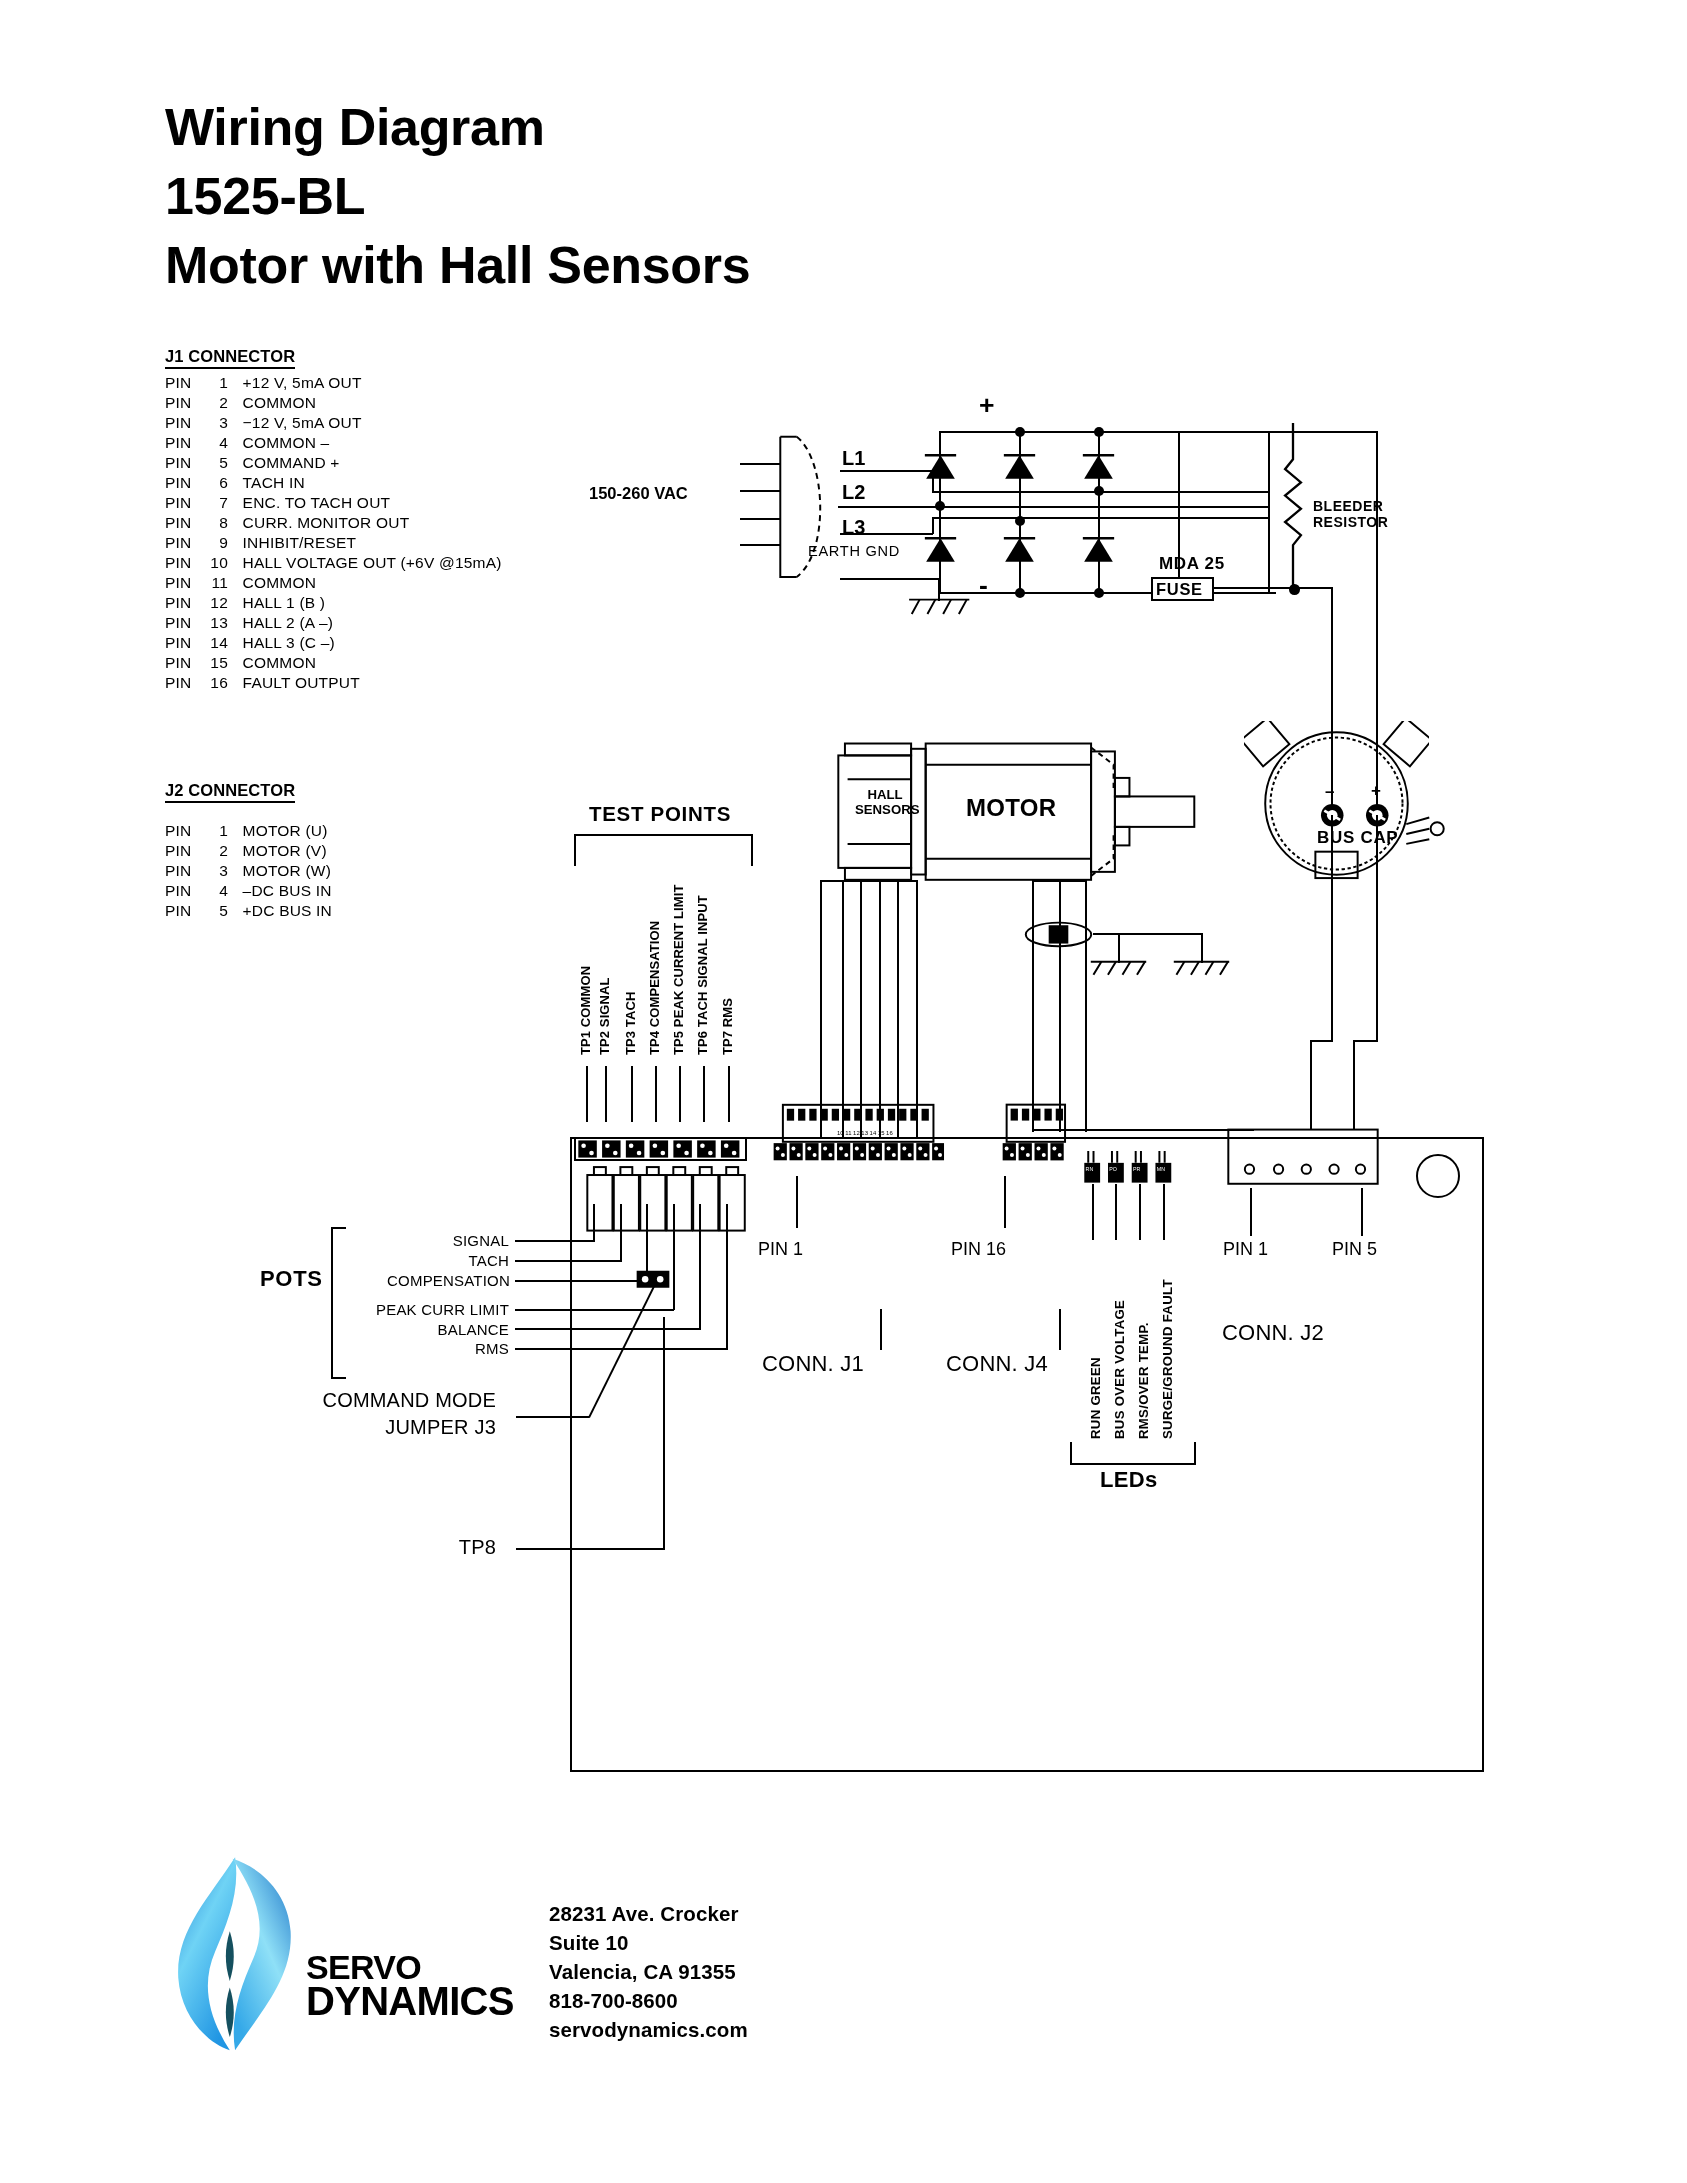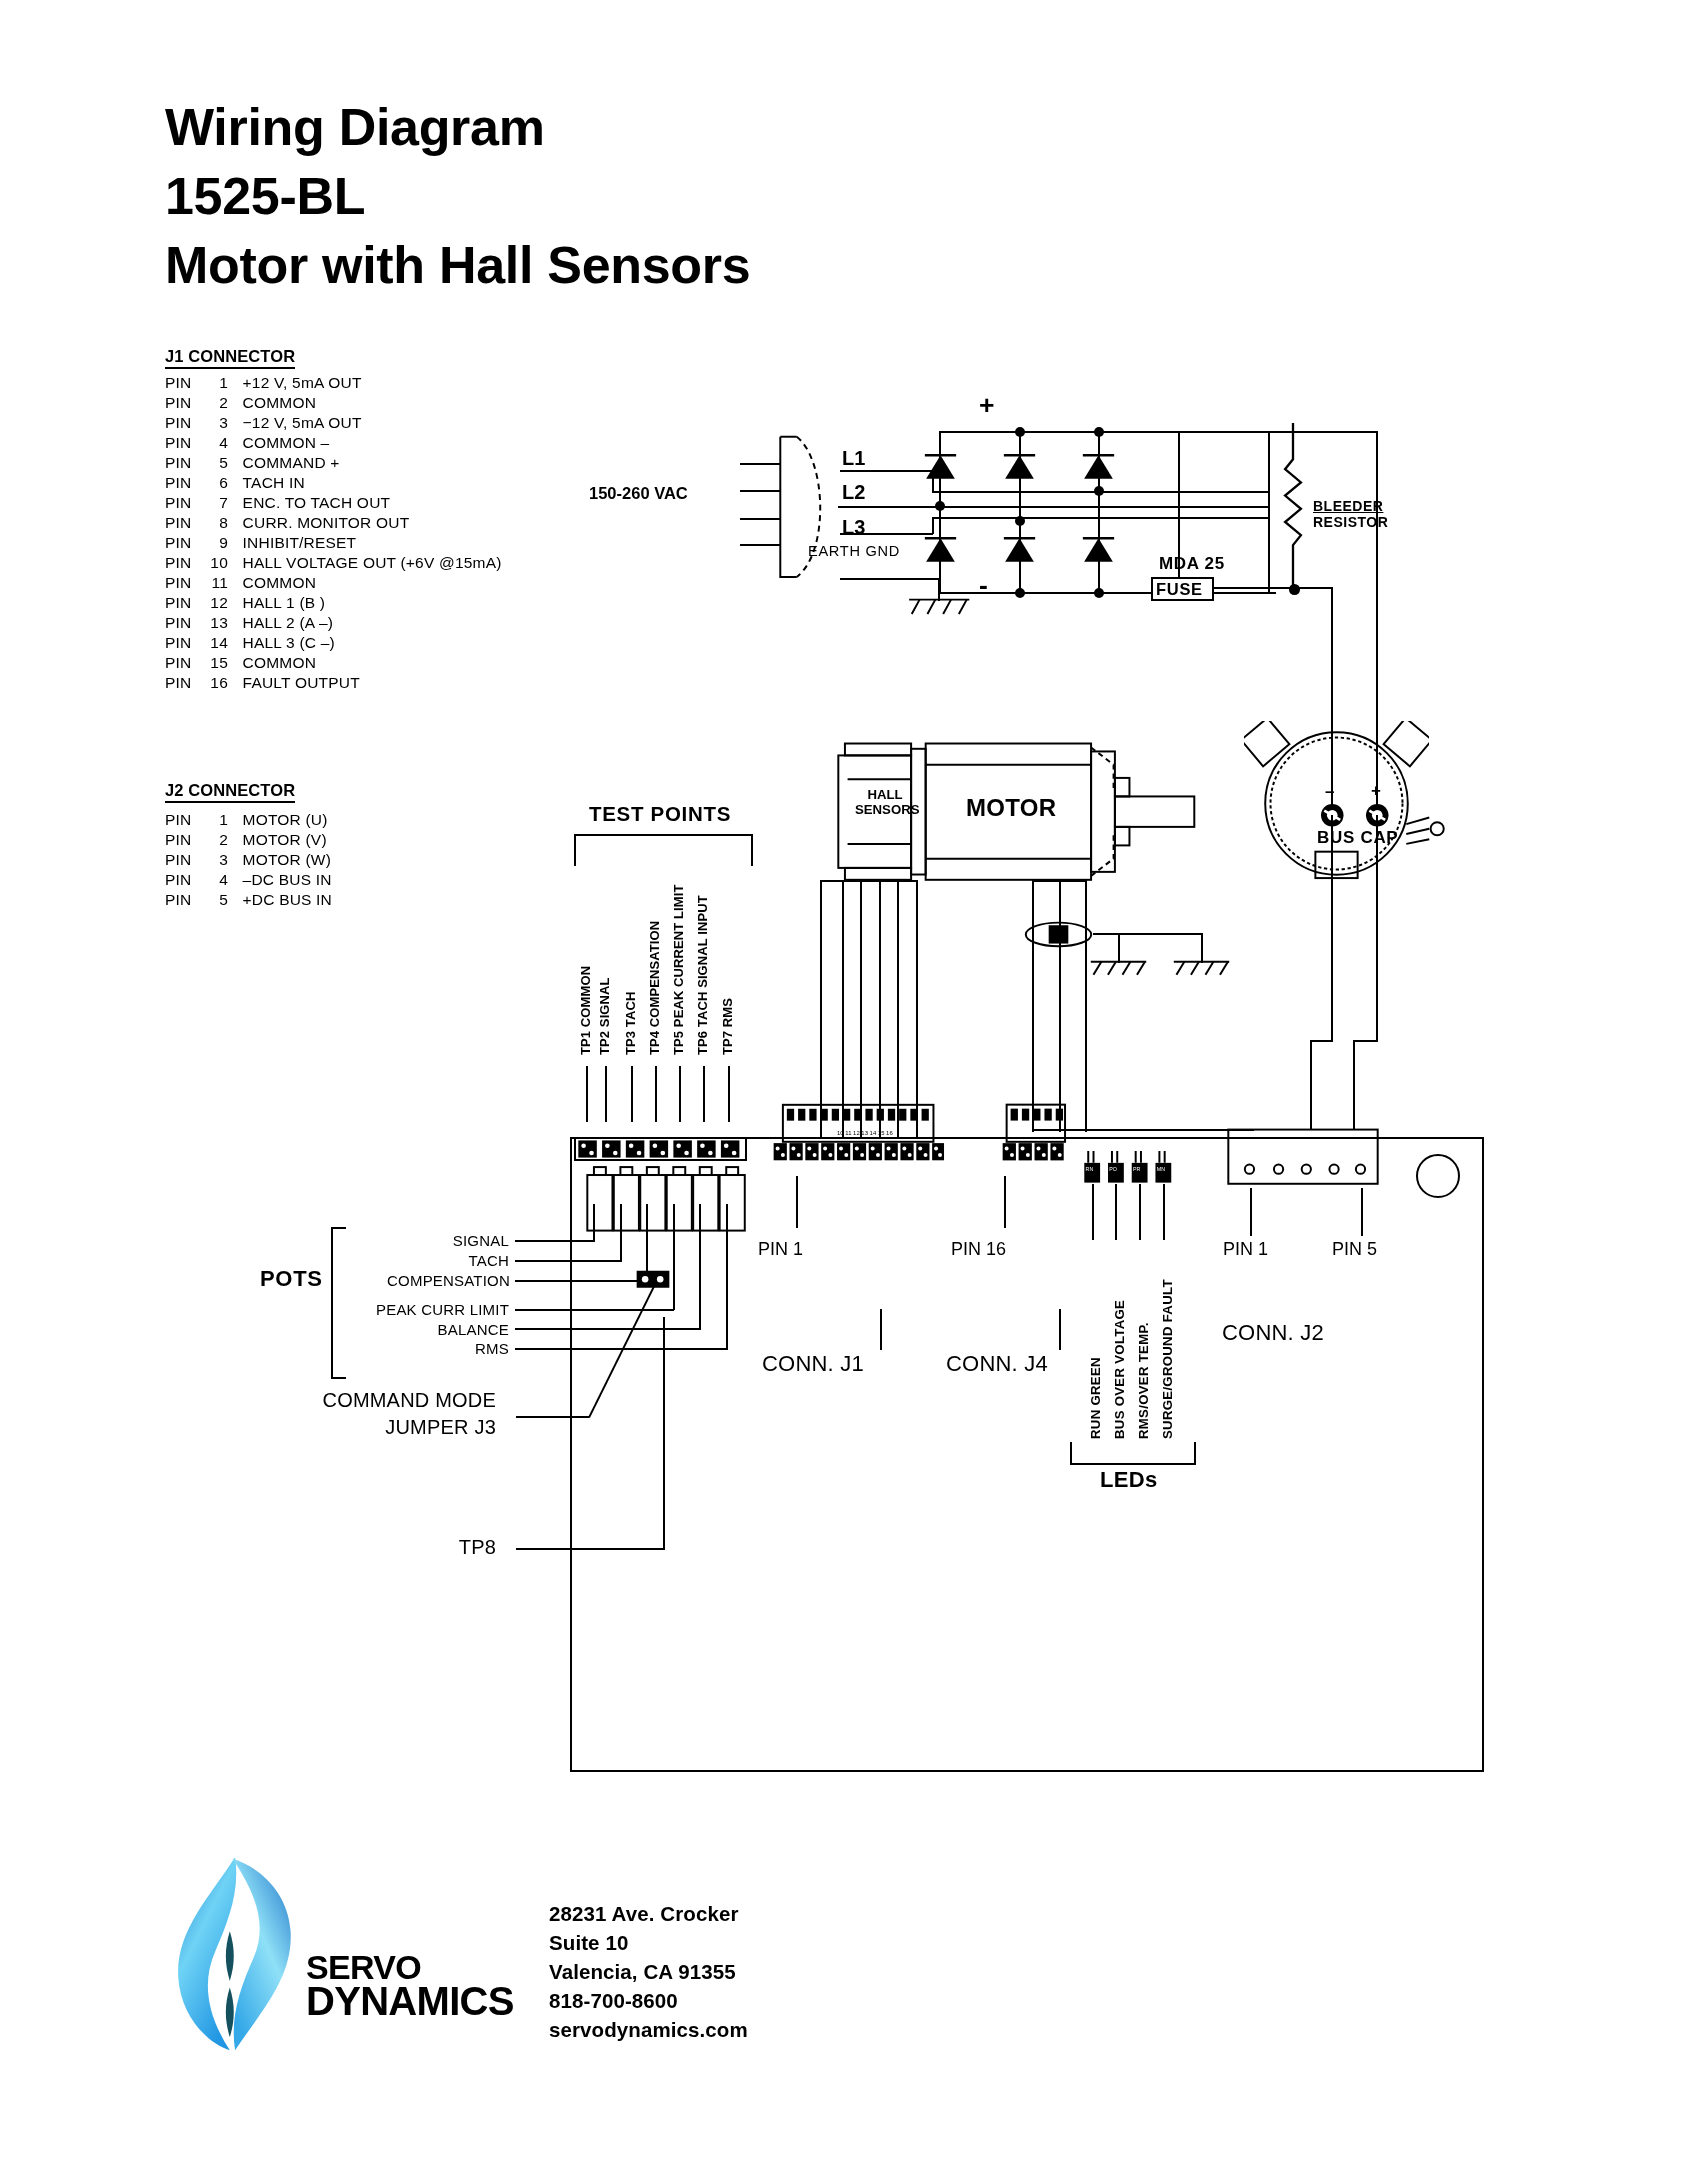--- a/index.html
+++ b/index.html
@@ -63,21 +63,21 @@
         <div class="pinrow"><span class="pl">PIN</span><span class="pn">12</span><span class="pv">HALL 1 (B  )</span></div>
         <div class="pinrow"><span class="pl">PIN</span><span class="pn">13</span><span class="pv">HALL 2 (A –)</span></div>
         <div class="pinrow"><span class="pl">PIN</span><span class="pn">14</span><span class="pv">HALL 3 (C –)</span></div>
         <div class="pinrow"><span class="pl">PIN</span><span class="pn">15</span><span class="pv">COMMON</span></div>
         <div class="pinrow"><span class="pl">PIN</span><span class="pn">16</span><span class="pv">FAULT OUTPUT</span></div>
       </div>
   </div>
 
   <div class="abs" style="left:165px;top:781px;">
     <div class="conn-head">J2 CONNECTOR</div>
-    <div style="margin-top:7px;" id="j2-pins">
+    <div style="margin-top:18px;" id="j2-pins">
         <div class="pinrow"><span class="pl">PIN</span><span class="pn">1</span><span class="pv">MOTOR (U)</span></div>
         <div class="pinrow"><span class="pl">PIN</span><span class="pn">2</span><span class="pv">MOTOR (V)</span></div>
         <div class="pinrow"><span class="pl">PIN</span><span class="pn">3</span><span class="pv">MOTOR (W)</span></div>
         <div class="pinrow"><span class="pl">PIN</span><span class="pn">4</span><span class="pv">–DC BUS IN</span></div>
         <div class="pinrow"><span class="pl">PIN</span><span class="pn">5</span><span class="pv">+DC BUS IN</span></div>
       </div>
   </div>
 
   <div class="abs" style="left:589px;top:484px;" class2="">
     <div class="tb" style="font-size:16.5px;">150-260 VAC</div>
@@ -158,21 +158,21 @@
   <div class="abs" style="left:935px;top:501px;width:10px;height:10px;background:#000;border-radius:50%;"></div>
   <div class="abs" style="left:1015px;top:516px;width:10px;height:10px;background:#000;border-radius:50%;"></div>
   <div class="abs" style="left:1094px;top:486px;width:10px;height:10px;background:#000;border-radius:50%;"></div>
   <div class="abs" style="left:1015px;top:588px;width:10px;height:10px;background:#000;border-radius:50%;"></div>
   <div class="abs" style="left:1094px;top:588px;width:10px;height:10px;background:#000;border-radius:50%;"></div>
 
   <svg class="abs" style="left:1283px;top:423px;" width="20" height="165" viewBox="0 0 30 250">
     <path d="M15,0 L15,55 L3,70 L27,90 L3,110 L27,130 L3,150 L27,170 L15,185 L15,250" stroke="#000" stroke-width="3.5" fill="none"></path>
   </svg>
   <div class="abs" style="left:1313px;top:498px;">
-    <div class="tb" style="font-size:14px;letter-spacing:0.5px;text-decoration:underline;">BLEEDER</div>
+    <div class="tb" style="font-size:14px;letter-spacing:0.5px;">BLEEDER</div>
     <div class="tb" style="font-size:14px;letter-spacing:0.5px;">RESISTOR</div>
   </div>
 
   <div class="abs tb" style="left:1159px;top:554px;font-size:17px;letter-spacing:0.7px;">MDA 25</div>
   <div class="abs box" style="left:1151px;top:577px;width:63px;height:24px;background:#fff;"></div>
   <div class="abs tb" style="left:1156px;top:580px;font-size:16.5px;letter-spacing:0.7px;">FUSE</div>
 
   <div class="abs h" style="left:1214px;top:587px;width:81px;"></div>
   <div class="abs" style="left:1289px;top:584px;width:10.6px;height:10.6px;background:#000;border-radius:50%;"></div>
   <div class="abs h" style="left:1293px;top:587px;width:40px;"></div>

